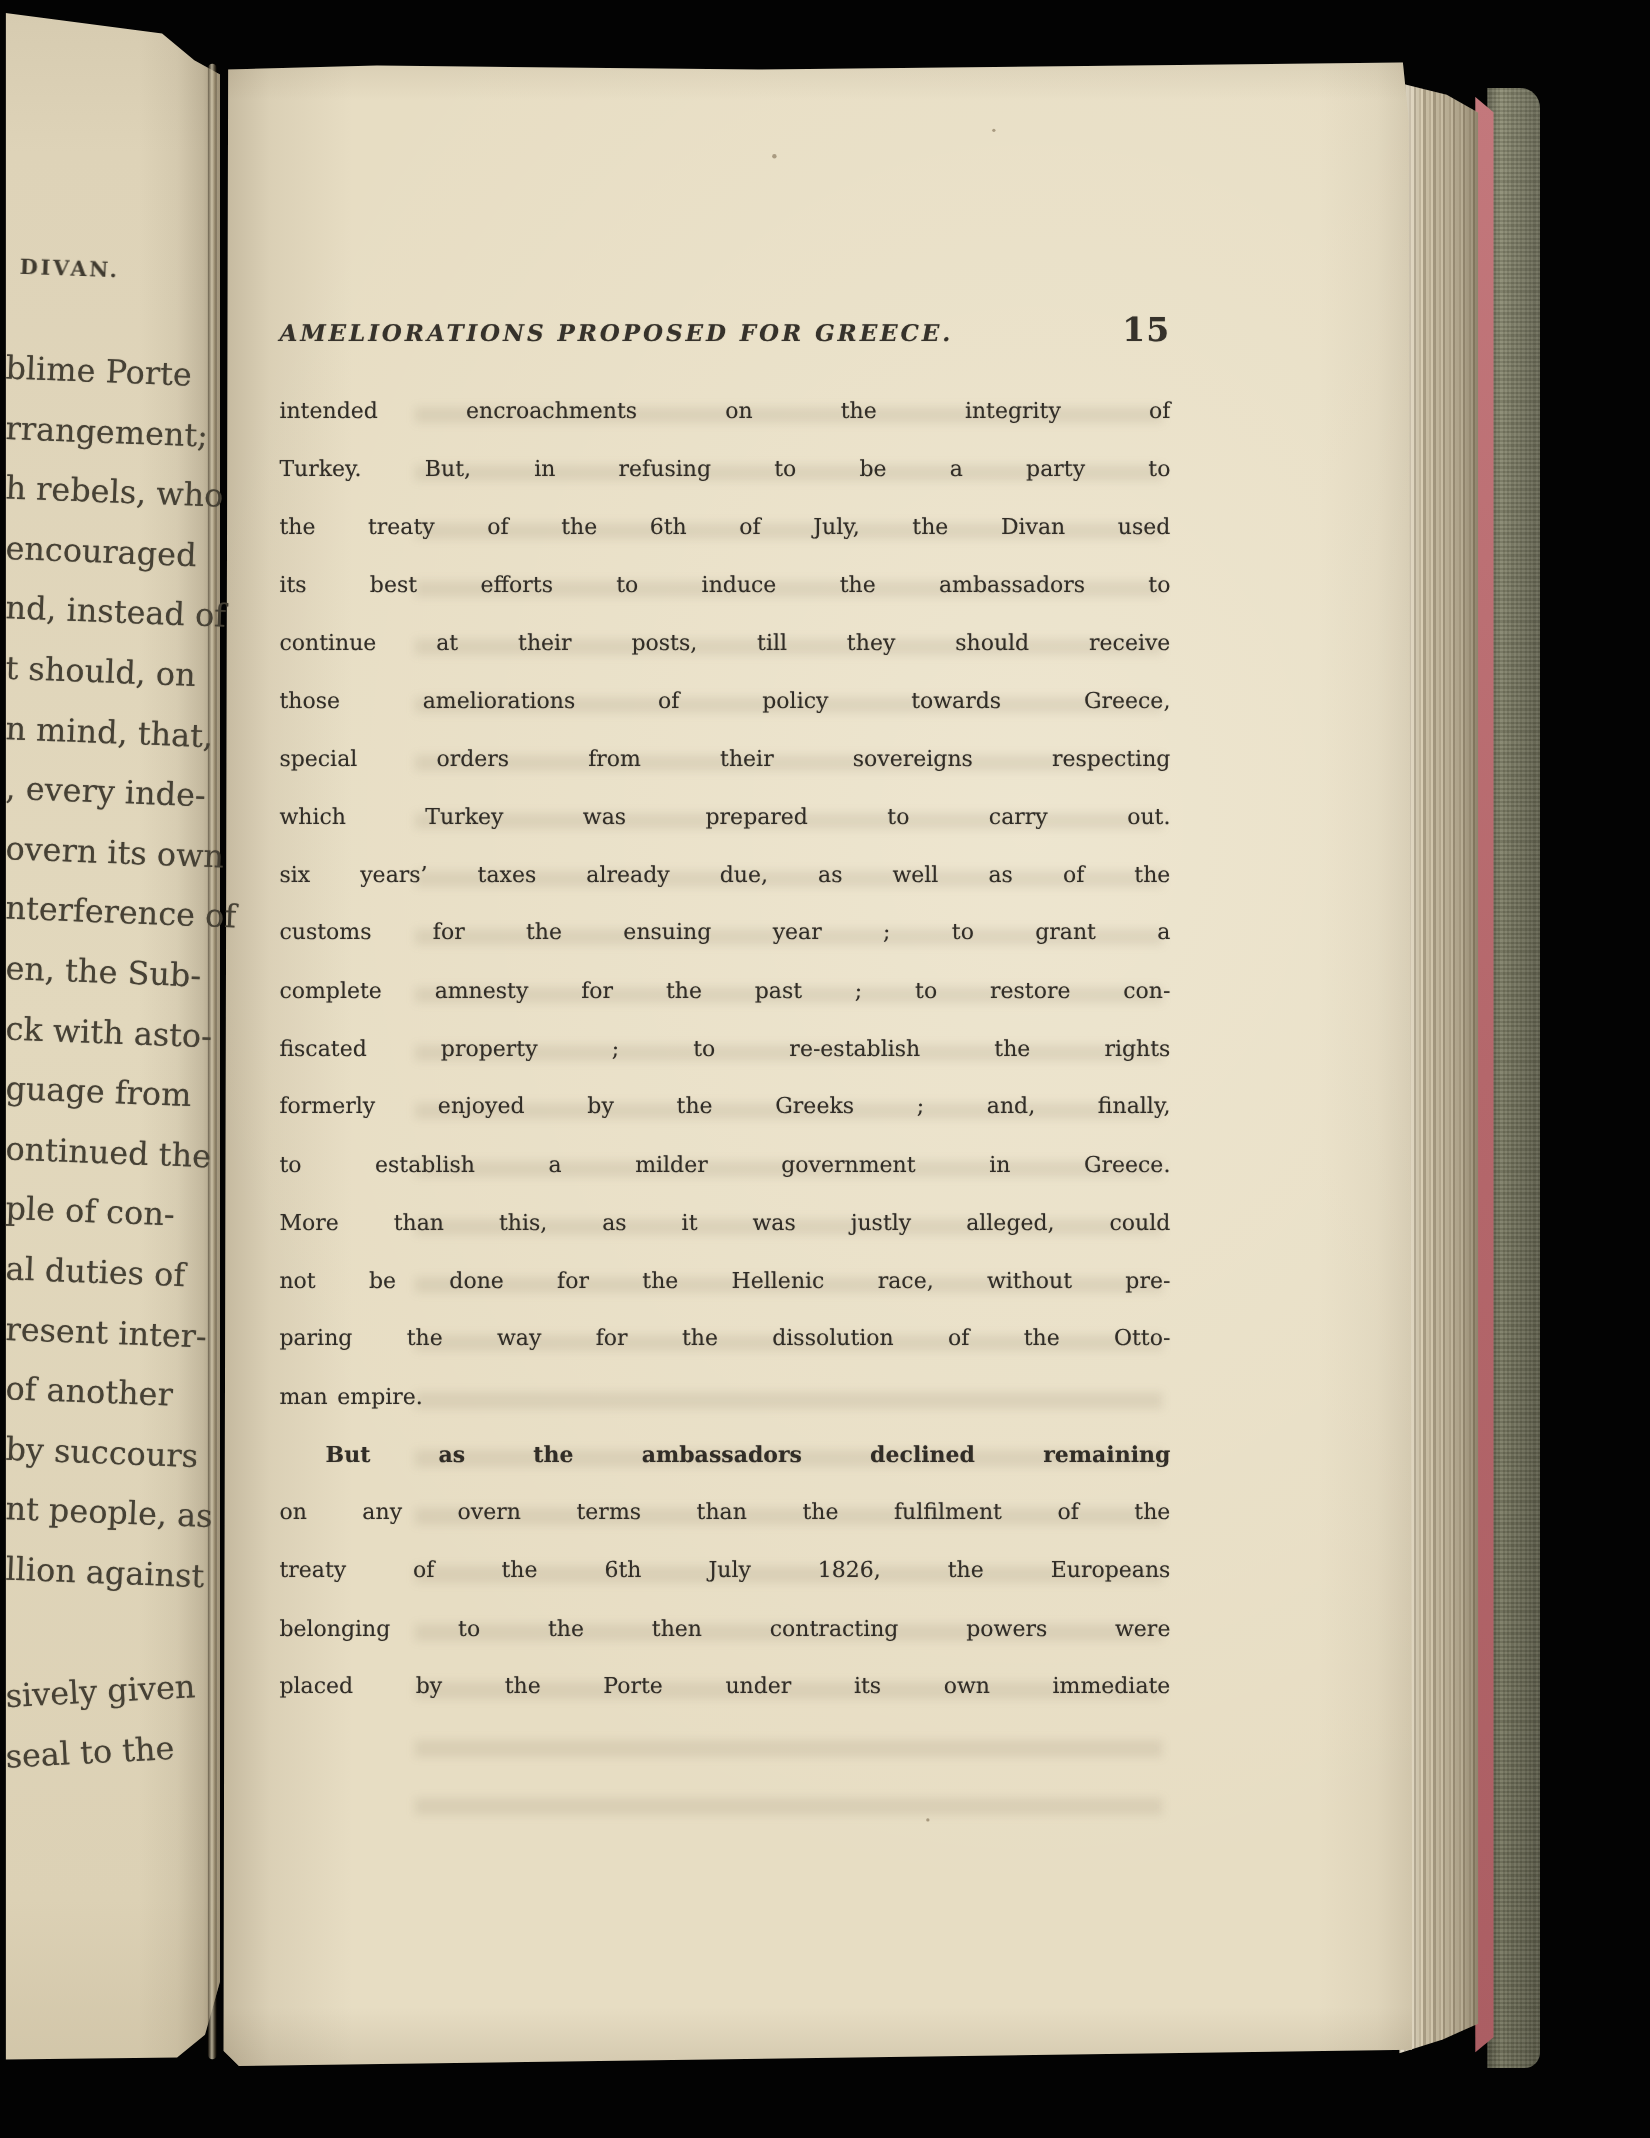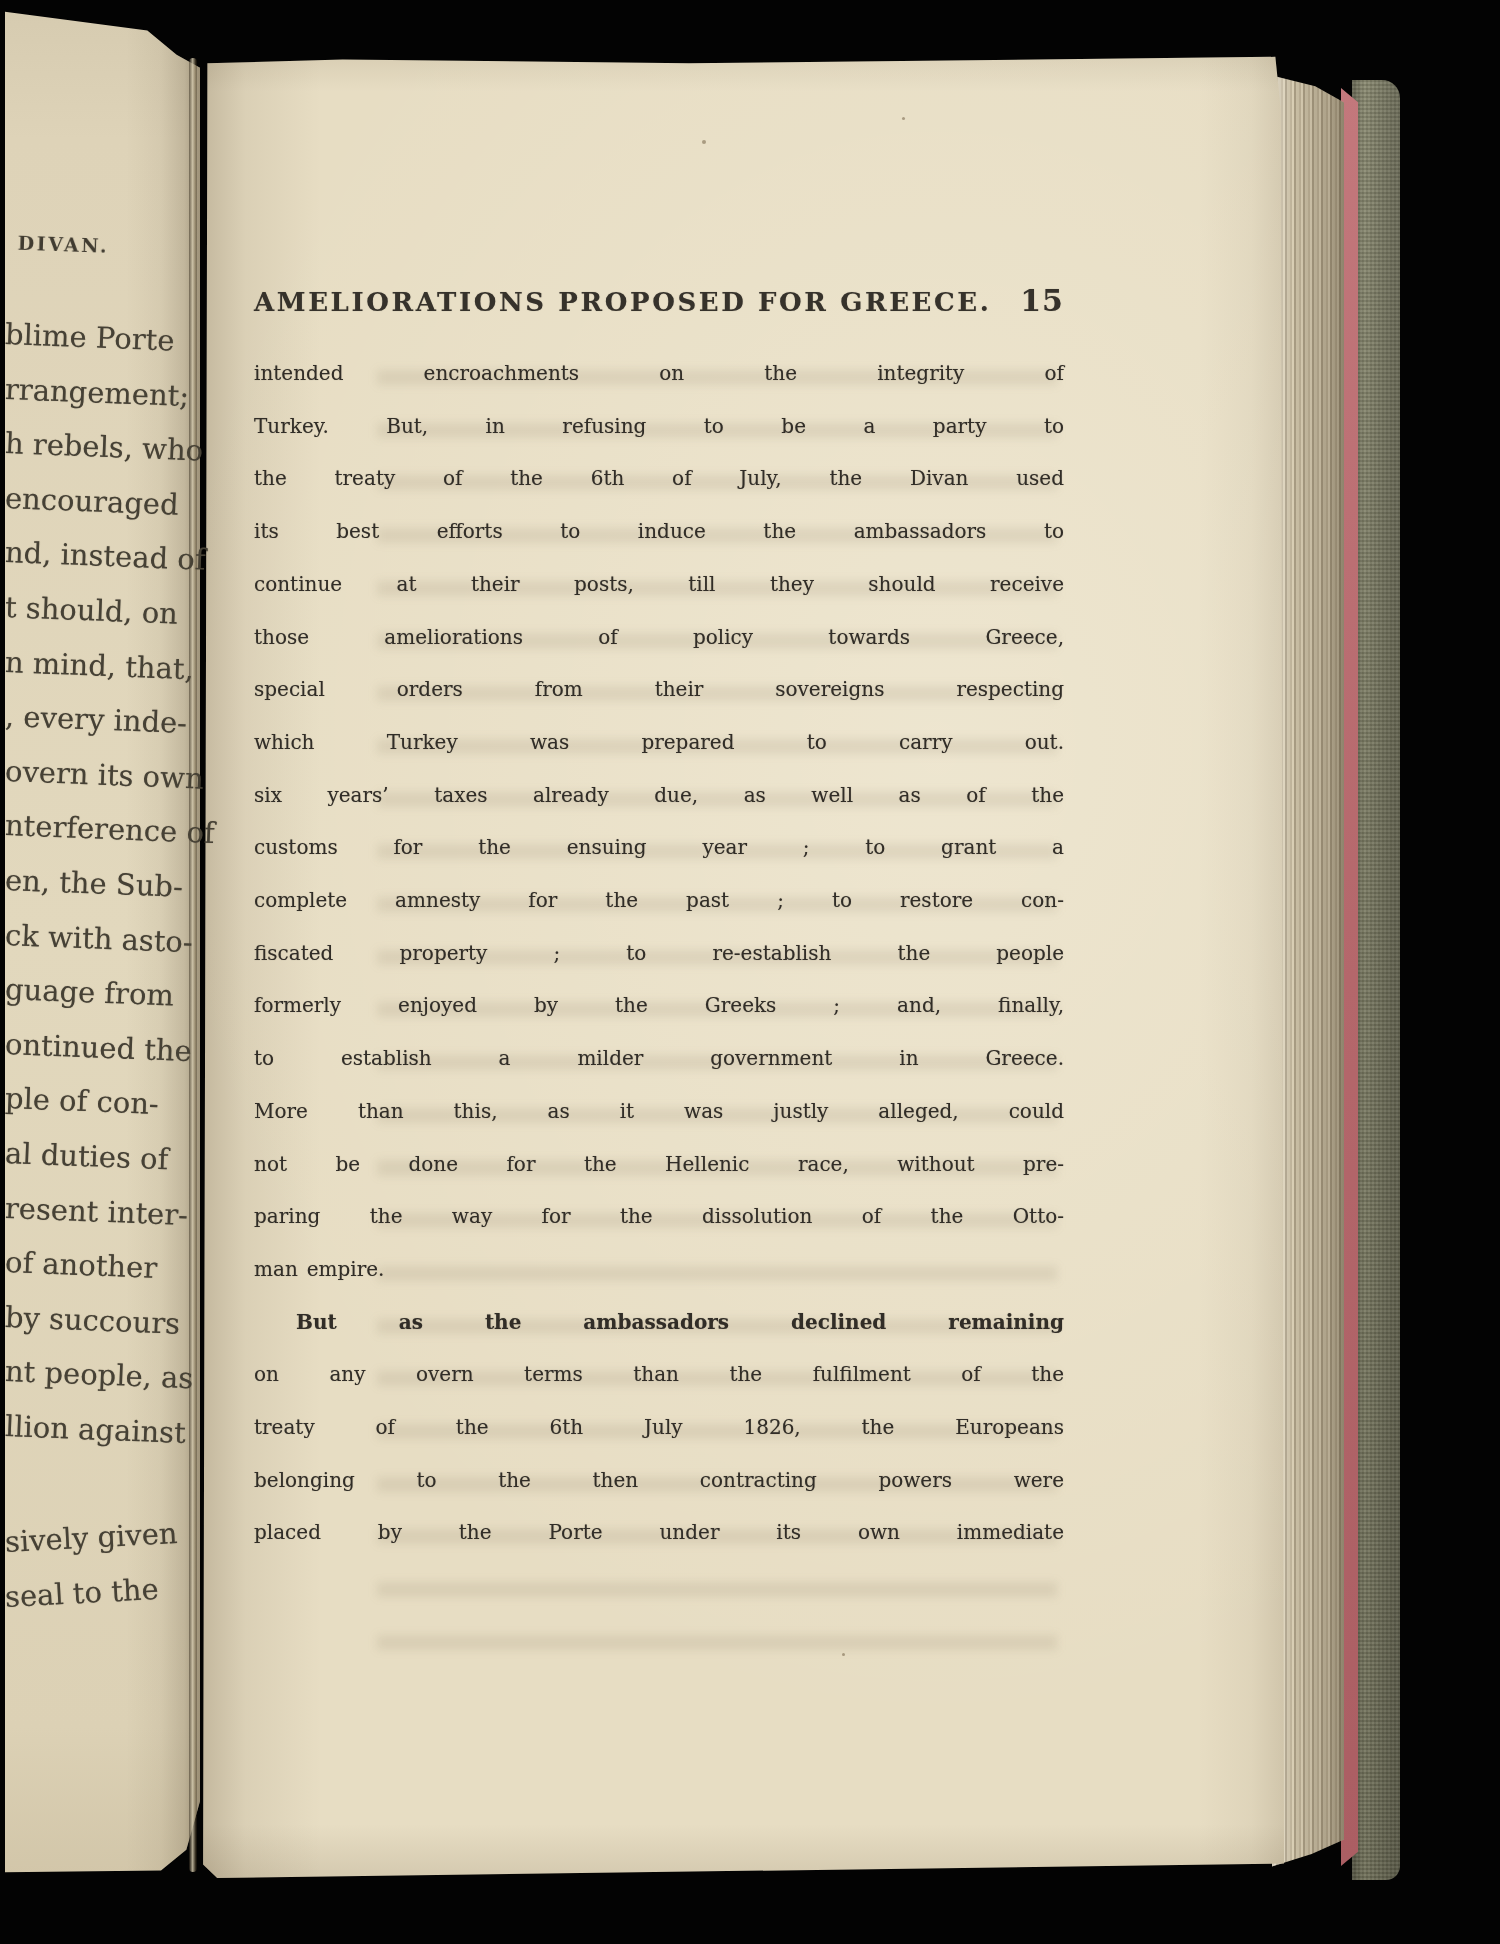--- a/index.html
+++ b/index.html
@@ -97,21 +97,21 @@
   .running-head {
     position: absolute;
     left: 52px; top: 228px;
     width: 810px;
     display: flex;
     justify-content: space-between;
     align-items: baseline;
     color: #36322b;
     text-shadow: 0 0 1px rgba(54,50,43,0.35);
   }
-  .rh-title { font-size: 26px; font-weight: bold; letter-spacing: 2.6px; }
+  .rh-title { font-size: 21px; font-weight: bold; letter-spacing: 2.6px; font-style: italic; }
   .rh-num   { font-size: 30px; font-weight: bold; letter-spacing: 1px; }
 
   .body-text {
     position: absolute;
     left: 52px; top: 292px;
     width: 810px;
     font-size: 20px;
     line-height: 52.7px;
     color: #312d27;
     word-spacing: 2.5px;
@@ -211,21 +211,21 @@
     <div class="bl jl">Turkey.  But, in refusing to be a party to</div>
     <div class="bl jl">the treaty of the 6th of July, the Divan used</div>
     <div class="bl jl">its best efforts to induce the ambassadors to</div>
     <div class="bl jl">continue at their posts, till they should receive</div>
     <div class="bl jl">those ameliorations of policy towards Greece,</div>
     <div class="bl jl">special orders from their sovereigns respecting</div>
     <div class="bl jl">which Turkey was prepared to carry out.</div>
     <div class="bl jl">six years’ taxes already due, as well as of the</div>
     <div class="bl jl">customs for the ensuing year ; to grant a</div>
     <div class="bl jl">complete amnesty for the past ; to restore con-</div>
-    <div class="bl jl">fiscated property ; to re-establish the people</div>
+    <div class="bl jl">fiscated property ; to re-establish the rights</div>
     <div class="bl jl">formerly enjoyed by the Greeks ; and, finally,</div>
     <div class="bl jl">to establish a milder government in Greece.</div>
     <div class="bl jl">More than this, as it was justly alleged, could</div>
     <div class="bl jl">not be done for the Hellenic race, without pre-</div>
     <div class="bl jl">paring the way for the dissolution of the Otto-</div>
     <div class="bl">man empire.</div>
     <div class="bl jl indent">But as the ambassadors declined remaining</div>
     <div class="bl jl">on any overn terms than the fulfilment of the</div>
     <div class="bl jl">treaty of the 6th July 1826, the Europeans</div>
     <div class="bl jl">belonging to the then contracting powers were</div>

